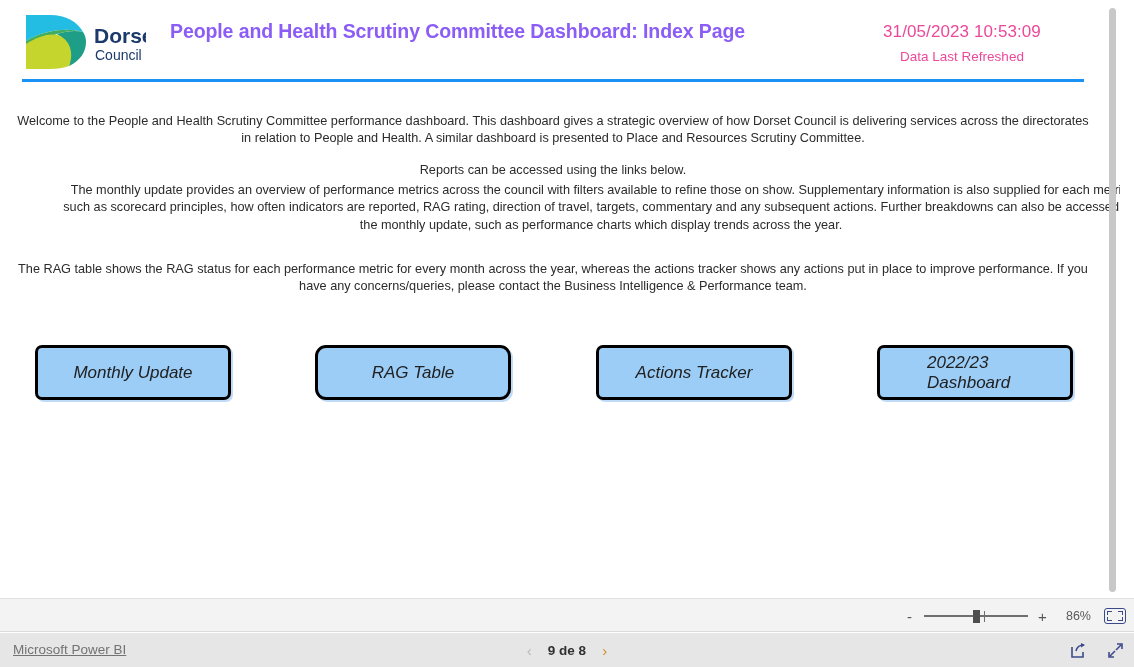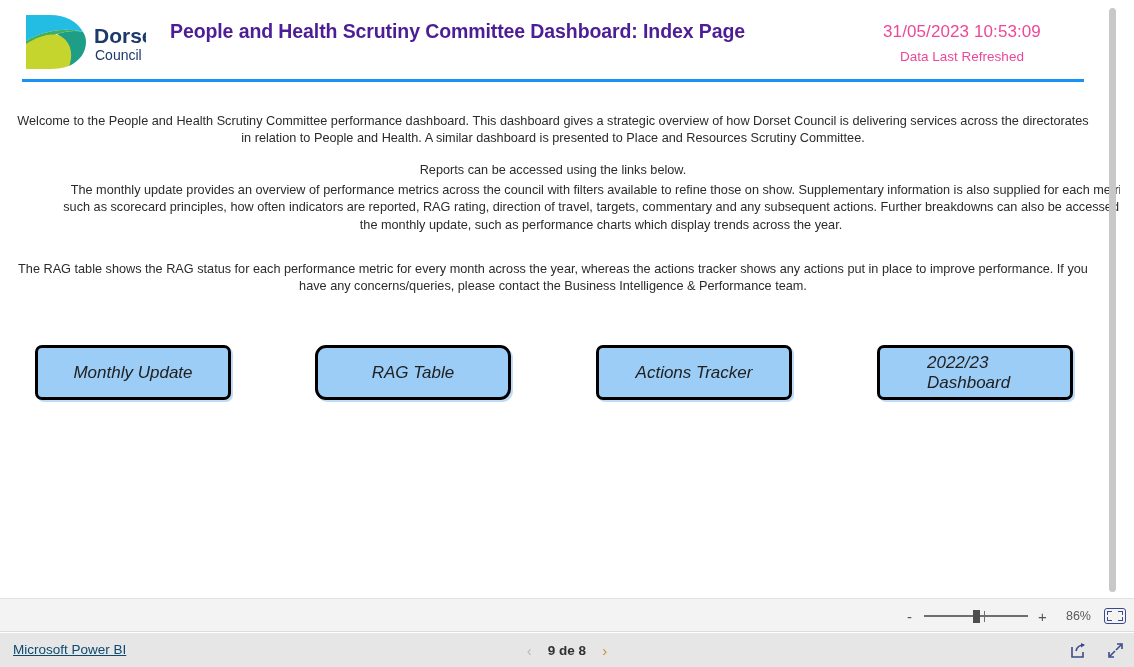--- a/index.html
+++ b/index.html
@@ -42,21 +42,21 @@
     left: 20px; top: 11px;
     width: 126px;
     height: 62px;
   }
   .logo svg { display: block; }
 
   .report-title {
     position: absolute;
     left: 170px; top: 18px;
     width: 690px;
-    color: #4c1d95;
+    color: #8b5cf6;
     font-weight: bold;
     font-size: 19.5px;
     line-height: 26px;
     letter-spacing: -0.1px;
   }
 
   .refresh-block {
     position: absolute;
     right: 18px; top: 21px;
     width: 240px;
@@ -218,21 +218,21 @@
   #statusbar {
     position: absolute;
     left: 0; top: 633px;
     width: 1134px;
     height: 34px;
     background: #E6E6E6;
   }
   .pbi-link {
     position: absolute;
     left: 13px; top: 9px;
-    color: #0c4a6e;
+    color: #737373;
     font-size: 13.5px;
     text-decoration: underline;
     cursor: pointer;
   }
   .pager {
     position: absolute;
     left: 0; top: 0;
     width: 1134px; height: 34px;
     display: flex;
     align-items: center;

